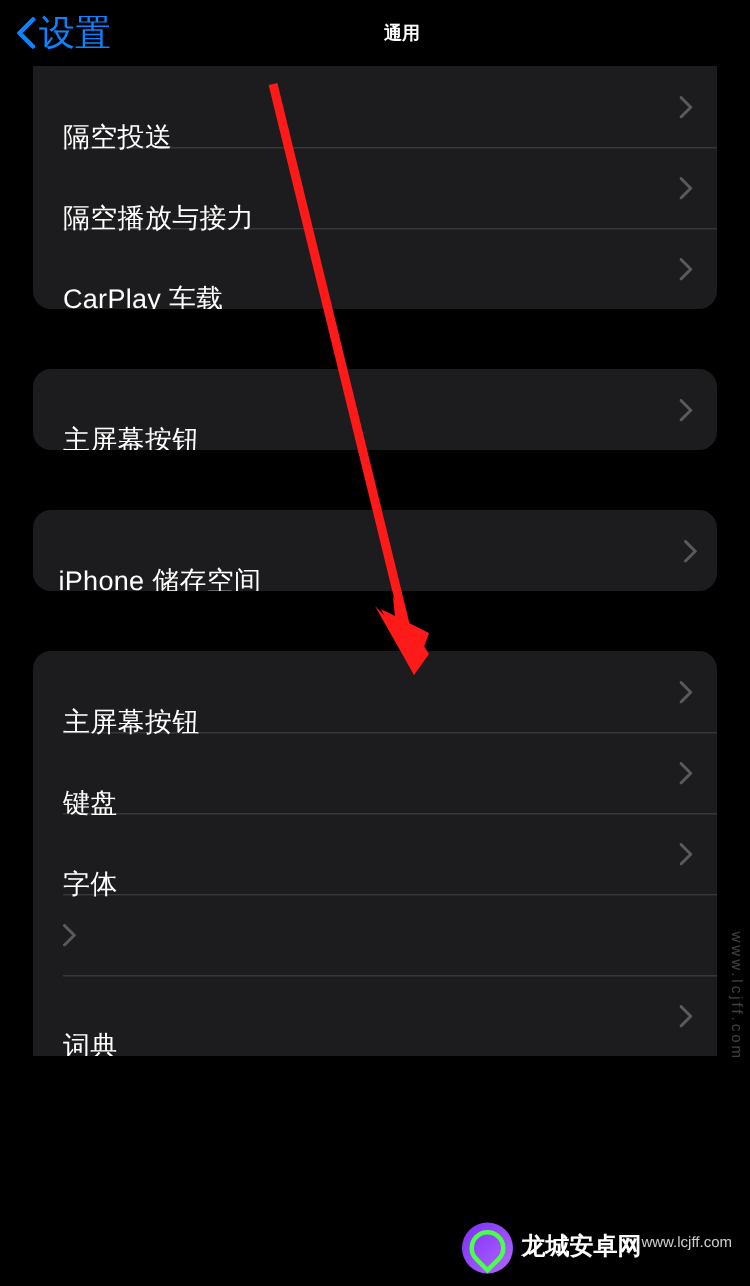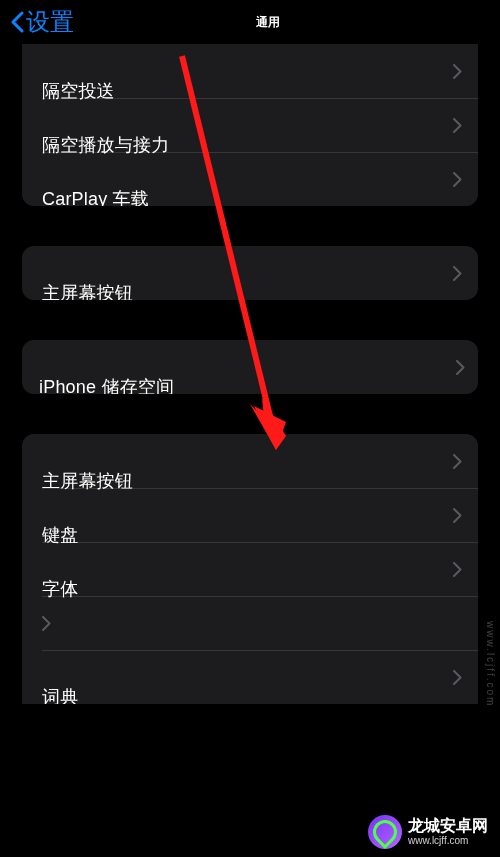--- a/index.html
+++ b/index.html
@@ -150,21 +150,21 @@
     .wm-logo::before {
       content: "";
       width: 18px;
       height: 18px;
       border: 3px solid #4cff4c;
       border-radius: 50% 50% 50% 0;
       transform: rotate(-45deg);
     }
     .wm-text {
       display: flex;
-      flex-direction: column;
+      flex-direction: row;
       line-height: 1.15;
     }
     .wm-sub {
       font-size: 10px;
       font-weight: 400;
       color: rgba(255,255,255,0.8);
     }
   </style>
 </head>
 <body>

